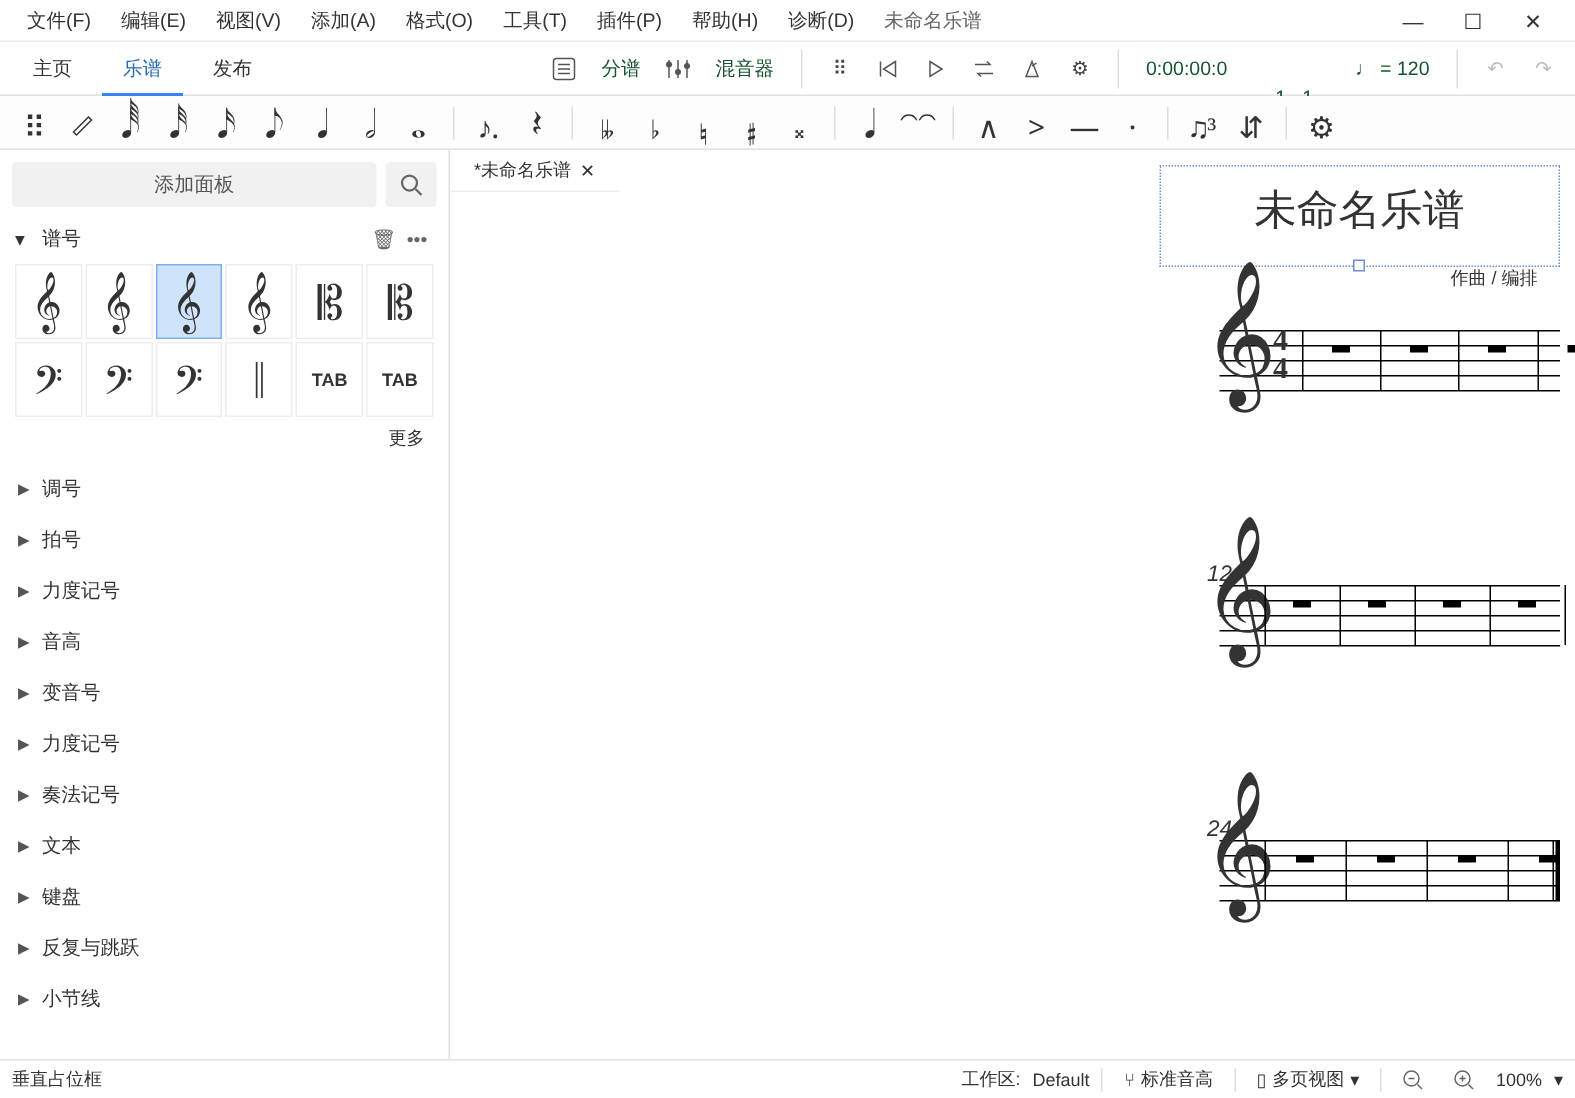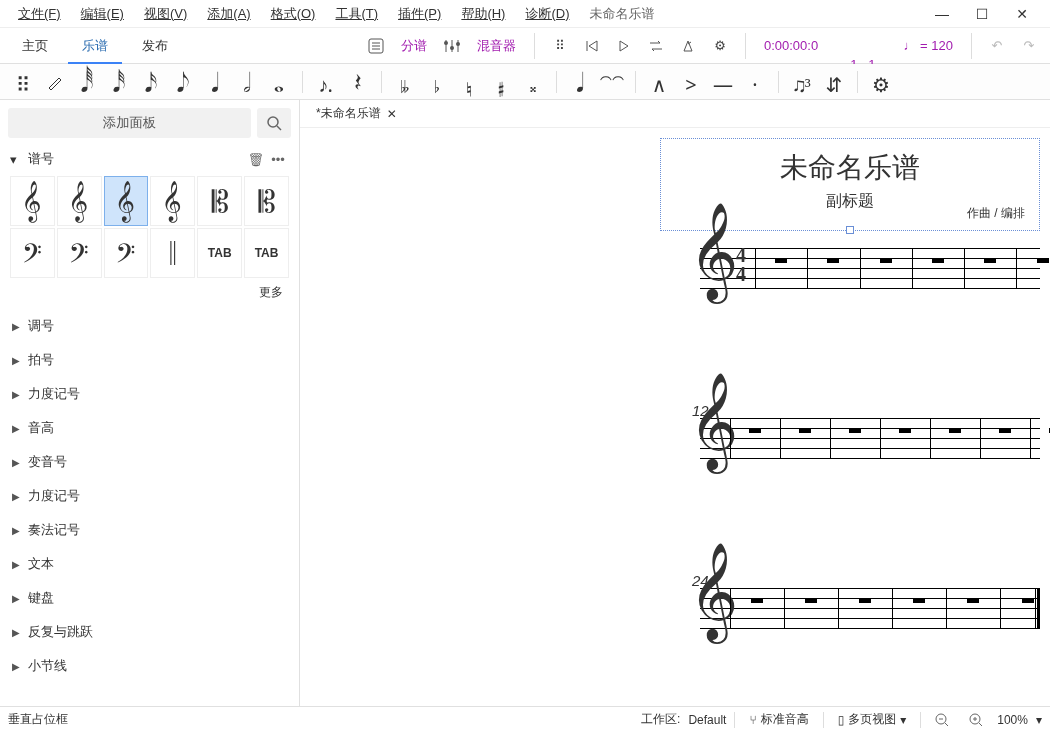--- a/index.html
+++ b/index.html
@@ -1,28 +1,28 @@
 <!DOCTYPE html>
 <html><head>
 <meta charset="utf-8">
 <style>
 * { box-sizing: border-box; margin: 0; padding: 0; }
 body { font-family: "Microsoft YaHei", sans-serif; font-size: 13px; color: #333; background: #fff; width: 1050px; height: 732px; overflow: hidden; display: flex; flex-direction: column; }
 .menubar { display: flex; align-items: center; height: 28px; padding: 0 8px; border-bottom: 1px solid #eee; }
-.menubar .mitem { padding: 4px 10px; cursor: default; text-decoration: underline; }
+.menubar .mitem { padding: 4px 10px; cursor: default; }
 .menubar .spacer { flex: 1; }
 .menubar .title { color: #666; padding: 4px 10px; }
 .winctl { width: 40px; text-align: center; font-size: 14px; padding: 4px 0; }
 .tabbar { display: flex; align-items: center; height: 36px; padding: 0 8px; border-bottom: 1px solid #e0e0e0; gap: 6px; }
 .tab { padding: 0 14px; height: 36px; line-height: 36px; }
 .tab.active { border-bottom: 2px solid #3b82f6; color: #2b6cb0; }
 .tabbar .spacer { flex: 1; }
 .tbtn { width: 26px; height: 26px; display: inline-flex; align-items: center; justify-content: center; color: #444; }
 .tbtn.sep { border-left: 1px solid #ddd; width: 1px; margin: 0 6px; }
-.ttxt { font-size: 13px; color: #a21caf; padding: 0 6px; }
+.ttxt { font-size: 13px; color: #14532d; padding: 0 6px; }
 .toolbar2 { display: flex; align-items: center; height: 36px; padding: 0 8px; border-bottom: 1px solid #e0e0e0; gap: 2px; background: #fdfdfd; }
 .nbtn { width: 30px; height: 30px; display: inline-flex; align-items: center; justify-content: center; font-size: 20px; font-family: "Segoe UI Symbol","Noto Music",serif; }
 .nsep { width: 1px; height: 22px; background: #ddd; margin: 0 6px; }
 .main { display: flex; flex: 1; min-height: 0; }
 .sidebar { width: 300px; border-right: 1px solid #e0e0e0; display: flex; flex-direction: column; background: #fff; }
 .side-tabs { display: flex; border-bottom: 1px solid #e0e0e0; }
 .stab { padding: 8px 10px; }
 .stab.active { background: #f7f7f7; border-right: 1px solid #e0e0e0; }
 .stab .dots { letter-spacing: 1px; color: #666; }
 .panel-toolbar { display: flex; padding: 8px; gap: 6px; }
@@ -31,21 +31,21 @@
 .section-head { display: flex; align-items: center; padding: 4px 10px; color: #333; }
 .section-head .arrow { width: 14px; }
 .section-head .lbl { flex: 1; padding-left: 4px; }
 .section-head .ic { width: 22px; text-align: center; color: #666; }
 .clef-grid { display: grid; grid-template-columns: repeat(6, 1fr); grid-template-rows: 50px 50px; gap: 2px; padding: 4px 10px; }
 .clef-cell { border: 1px solid #eee; display: flex; align-items: center; justify-content: center; font-size: 24px; font-family: "Segoe UI Symbol","Noto Music",serif; background: #fff; }
 .clef-cell.sel { background: #cfe4fb; border-color: #7db0eb; }
 .cat-list { overflow-y: auto; flex: 1; }
 .cat-item { display: flex; align-items: center; padding: 8px 12px; gap: 6px; }
 .cat-item .tri { width: 10px; font-size: 10px; color: #555; }
-.canvas-area { flex: 1; display: flex; flex-direction: column; min-width: 0; }
+.canvas-area { flex: 1; display: flex; flex-direction: row; min-width: 0; }
 .doc-tabs { display: flex; align-items: center; padding: 0 8px; height: 28px; border-bottom: 1px solid #eee; font-size: 12px; }
 .doc-tab { padding: 4px 8px; display: flex; align-items: center; gap: 6px; }
 .canvas { flex: 1; position: relative; overflow: hidden; background: #fff; }
 .score-title-box { position: absolute; left: 360px; right: 10px; top: 10px; border: 1px dotted #6a8fd6; padding: 10px 6px 18px 6px; text-align: center; }
 .score-title { font-size: 28px; font-family: "SimSun", serif; }
 .score-sub { font-size: 16px; font-family: "SimSun", serif; margin-top: 4px; }
 .score-handle { position: absolute; left: 50%; bottom: -4px; width: 8px; height: 8px; border: 1px solid #6a8fd6; background: #fff; transform: translateX(-50%); }
 .composer { position: absolute; right: 14px; top: 66px; font-size: 12px; }
 .staff-sys { position: absolute; left: 360px; right: 10px; }
 .staff { position: relative; height: 40px; }
@@ -264,21 +264,20 @@
   <div class="canvas-area">
     <div class="doc-tabs">
       <div class="doc-tab">
           <span>*未命名乐谱</span>
           <span>✕</span>
         </div>
     </div>
     <div class="canvas">
       <div class="score-title-box">
         <div class="score-title">未命名乐谱</div>
-        <div class="score-sub">副标题</div>
         <div class="score-handle"></div>
         <div class="composer">作曲 / 编排</div>
       </div>
 
       <div class="staff-sys" style="top:120px;">
         <div class="staff">
           <div class="staff-line" style="top:0"></div>
             <div class="staff-line" style="top:10px"></div>
             <div class="staff-line" style="top:20px"></div>
             <div class="staff-line" style="top:30px"></div>

